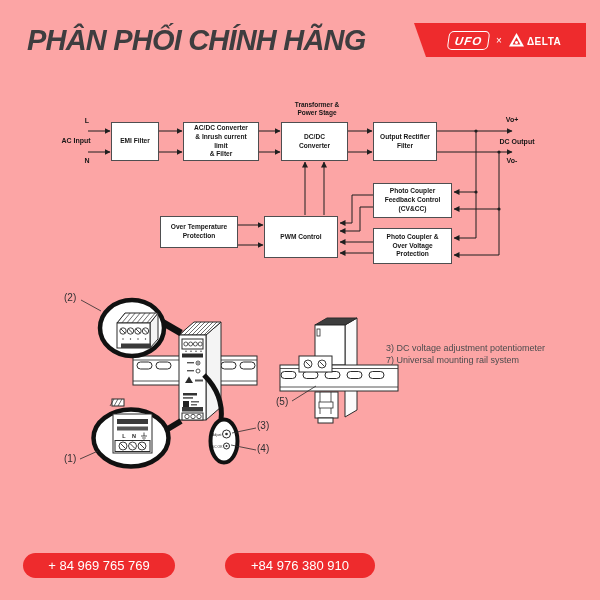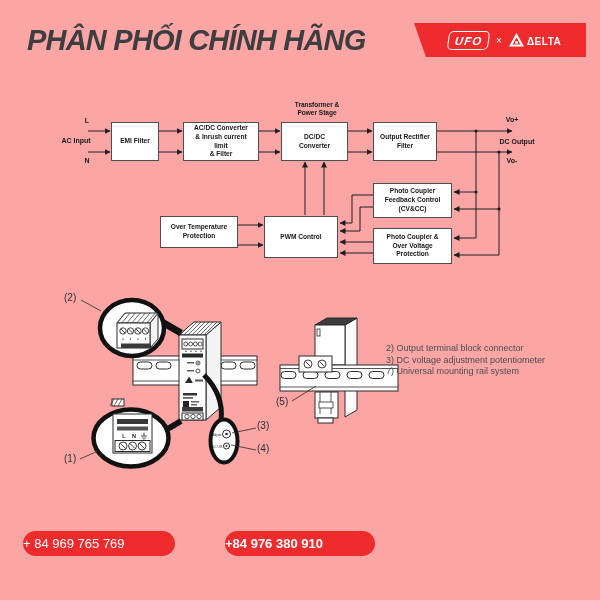--- a/index.html
+++ b/index.html
@@ -22,22 +22,22 @@
   .dbox{position:absolute;border:1px solid #4E4E50;background:#fff;color:#161616;
         display:flex;align-items:center;justify-content:center;text-align:center;
         font-size:6.6px;font-weight:bold;line-height:1.35;white-space:pre-line;box-sizing:border-box;}
   .dlabel{position:absolute;font-size:7px;font-weight:bold;color:#161616;text-align:center;
           white-space:pre-line;line-height:1.3;}
   
   .callout{position:absolute;font-size:10px;color:#2F2F31;}
   .legend{position:absolute;left:386px;top:343px;width:205px;}
   .legend div{font-size:9px;color:#4C4C4E;line-height:11.5px;white-space:nowrap;}
   
-  .pill{position:absolute;top:531px;height:25px;border-radius:12.5px;background:#EE2B2D;
-        color:#fff;font-size:13px;line-height:25px;text-align:left;}
+  .pill{position:absolute;top:553px;height:25px;border-radius:12.5px;background:#EE2B2D;
+        color:#fff;font-size:13px;line-height:25px;text-align:center;}
 </style>
 </head>
 <body>
 
 <div class="page">
 
   <div class="title">PHÂN PHỐI CHÍNH HÃNG</div>
   <div class="banner">
     <div class="ufo-box">
       <span>UFO</span>
@@ -281,21 +281,20 @@
     </g>
   </svg>
 
   <div class="callout" style="left:64px;top:292px;">(2)</div>
   <div class="callout" style="left:64px;top:453px;">(1)</div>
   <div class="callout" style="left:257px;top:420px;">(3)</div>
   <div class="callout" style="left:257px;top:443px;">(4)</div>
   <div class="callout" style="left:276px;top:396px;">(5)</div>
 
   <div class="legend">
-    <div>2) Output terminal block connector</div>
     <div>3) DC voltage adjustment potentiometer</div>
     <div>7) Universal mounting rail system</div>
   </div>
 
   <div class="pill" style="left:23px;width:152px;">+ 84 969 765 769</div>
-  <div class="pill" style="left:225px;width:150px;font-weight:bold;">+84 976 380 910</div>
+  <div class="pill" style="left:225px;width:150px;">+84 976 380 910</div>
 
 </div>
 
 </body></html>

